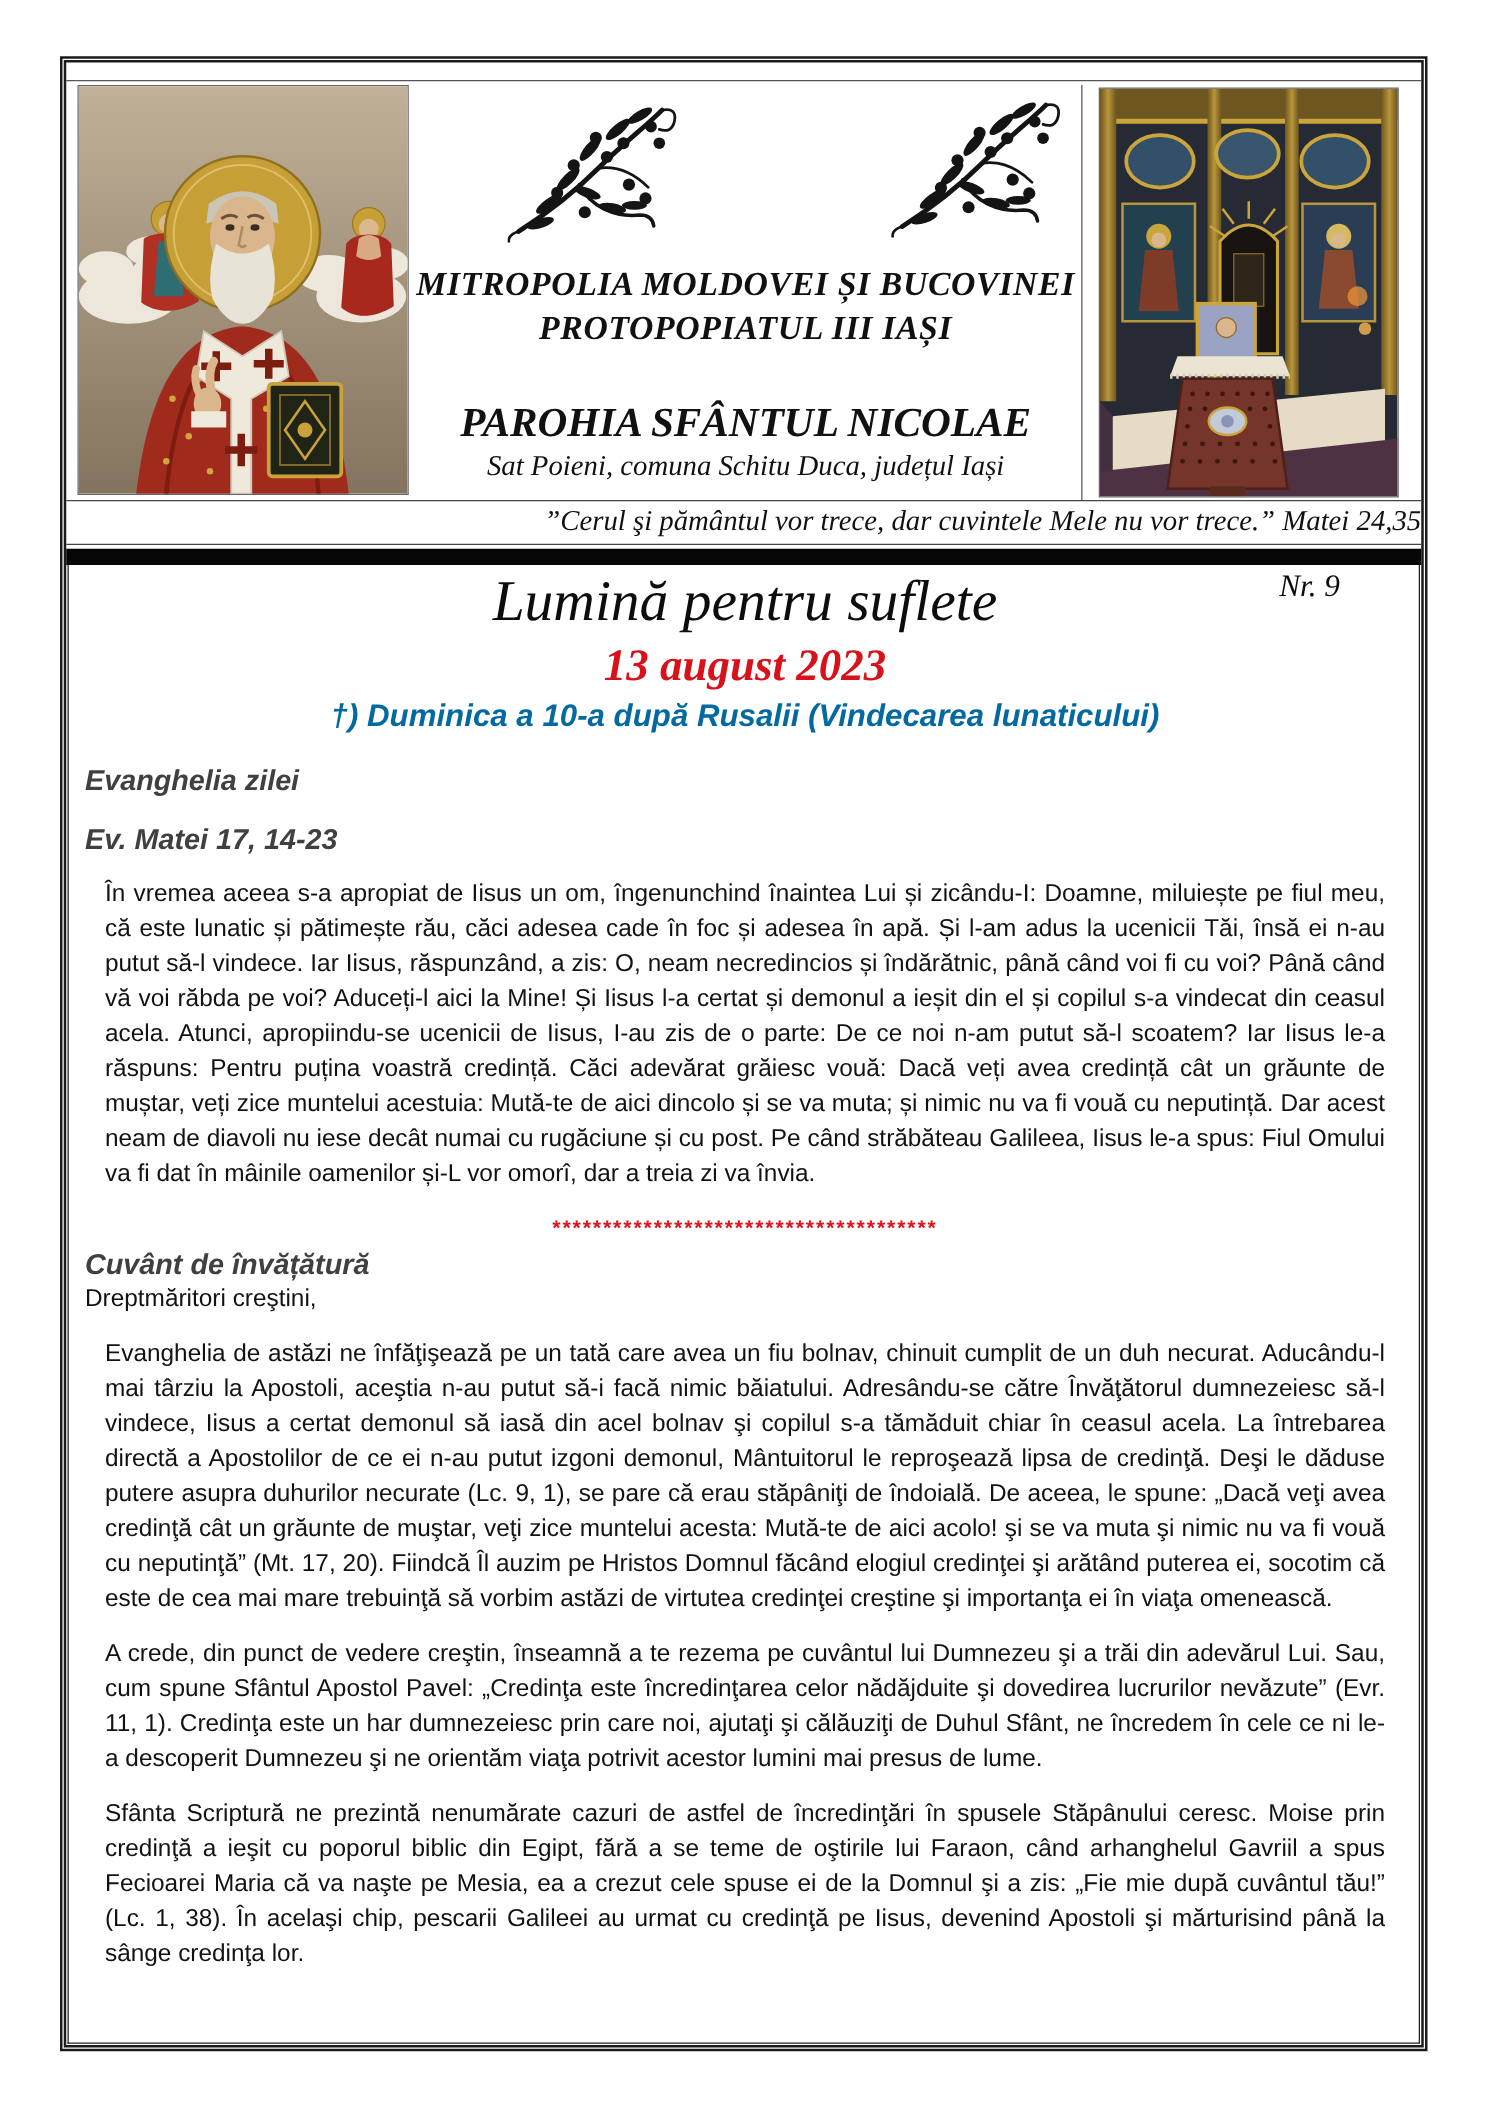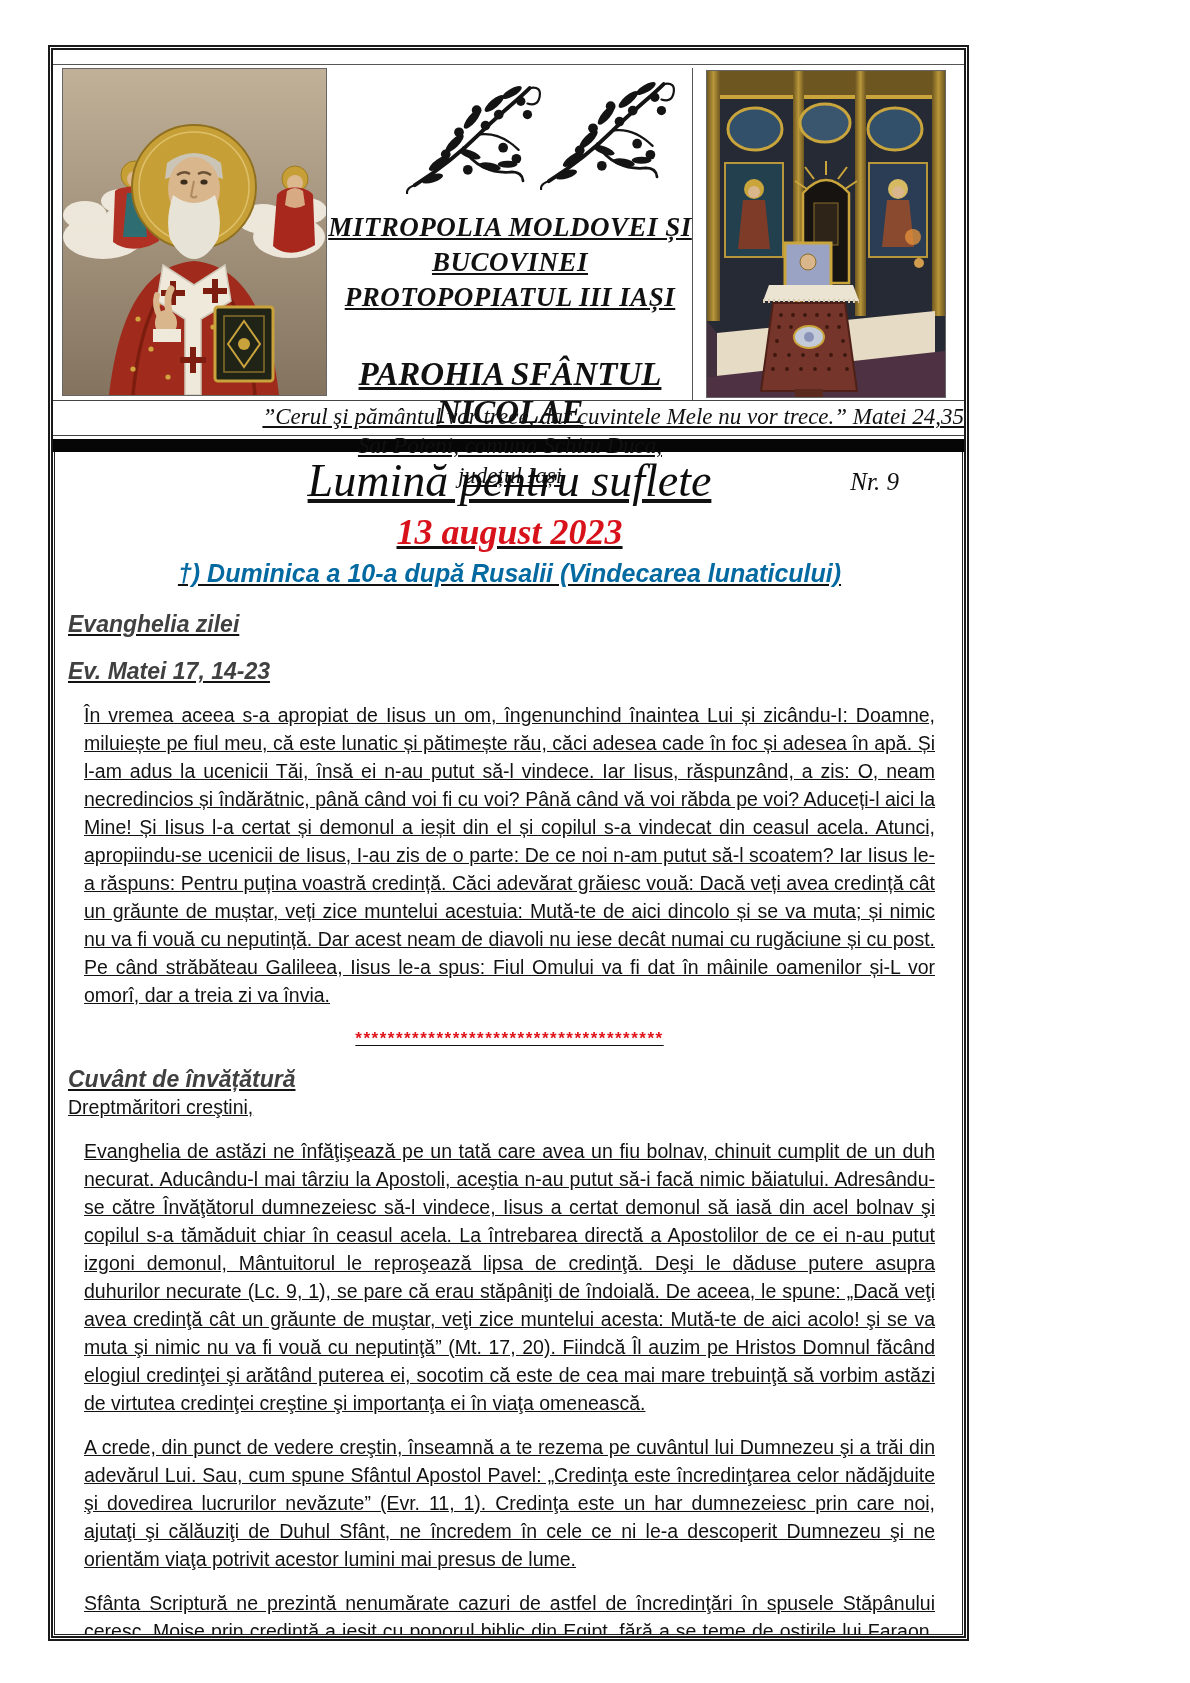--- a/index.html
+++ b/index.html
@@ -1,19 +1,19 @@
 <!DOCTYPE html>
 <html><head>
 <meta charset="utf-8">
 <style>
   html,body{margin:0;padding:0;background:#ffffff;}
   .page{position:relative;width:1190px;height:1683px;background:#fff;overflow:hidden;
         font-family:"Liberation Sans",sans-serif;color:#111;}
-  .frame{position:absolute;left:48px;top:45px;width:921px;height:1596px;
-         border:5px double #1a1a1a;box-sizing:border-box;display:flex;flex-direction:column;background:#fff;text-decoration:underline;}
+  .frame{position:absolute;left:48px;top:45px;width:1094px;height:1596px;
+         border:5px double #1a1a1a;box-sizing:border-box;display:flex;flex-direction:column;background:#fff;}
   .header-gap{height:14px;}
   .header{border-top:1px solid #555;display:flex;height:336px;box-sizing:border-box;padding:3px 6px 0 9px;}
   .icon-cell{width:266px;}
   .icon-cell svg{border:1px solid #666;display:block;}
   .center-cell{flex:1;position:relative;text-align:center;padding-top:142px;box-sizing:border-box;
                font-family:"Liberation Serif",serif;}
   .orn{position:absolute;}
   .orn-left{left:78px;top:8px;}
   .orn-right{right:14px;top:4px;}
   .org-line{font-style:italic;font-weight:bold;font-size:27px;line-height:35px;letter-spacing:.5px;}
@@ -24,30 +24,30 @@
   .photo-cell svg{border:1px solid #666;display:block;}
   .quote-row{border-top:1px solid #444;border-bottom:1px solid #444;text-align:right;
              font-family:"Liberation Serif",serif;font-style:italic;font-size:23px;padding:3px 0 5px;}
   .gap3{height:3px;}
   .black-bar{height:13px;background:#060606;}
   .content{flex:1;border-left:1px solid #222;border-right:1px solid #222;border-bottom:1px solid #222;
            margin:0 1px 1px 1px;padding:0 11px 0 13px;overflow:hidden;box-sizing:border-box;}
   .masthead{position:relative;}
   .nl-title{font-family:"Liberation Serif",serif;font-style:italic;font-size:46px;line-height:58px;
             text-align:center;color:#0d0d0d;}
-  .issue{position:absolute;right:52px;top:16px;font-family:"Liberation Serif",serif;font-style:italic;
+  .issue{position:absolute;right:52px;top:4px;font-family:"Liberation Serif",serif;font-style:italic;
          font-size:25px;color:#0d0d0d;}
   .date{font-family:"Liberation Serif",serif;font-style:italic;font-weight:bold;font-size:36px;
         line-height:44px;text-align:center;color:#d8121a;}
   .feast{font-style:italic;font-weight:bold;font-size:25px;line-height:32px;text-align:center;
          color:#0369a1;margin-top:3px;}
   .h-red{font-style:italic;font-weight:bold;font-size:23px;line-height:28px;color:#404040;}
   .h-evang{margin-top:21px;}
   .h-ref{margin-top:19px;}
-  .h-teach{margin-top:12px;}
+  .h-teach{margin-top:0;}
   .body-text{font-size:19.5px;line-height:28px;text-align:justify;color:#121212;margin:16px;}
   .separator{text-align:center;color:#e0131b;font-size:17px;line-height:28px;letter-spacing:1.5px;
              font-weight:bold;}
   .salutation{font-size:19.5px;line-height:28px;color:#121212;}
 </style>
 </head>
 <body>
 
 <div class="page">
   <div class="frame">

